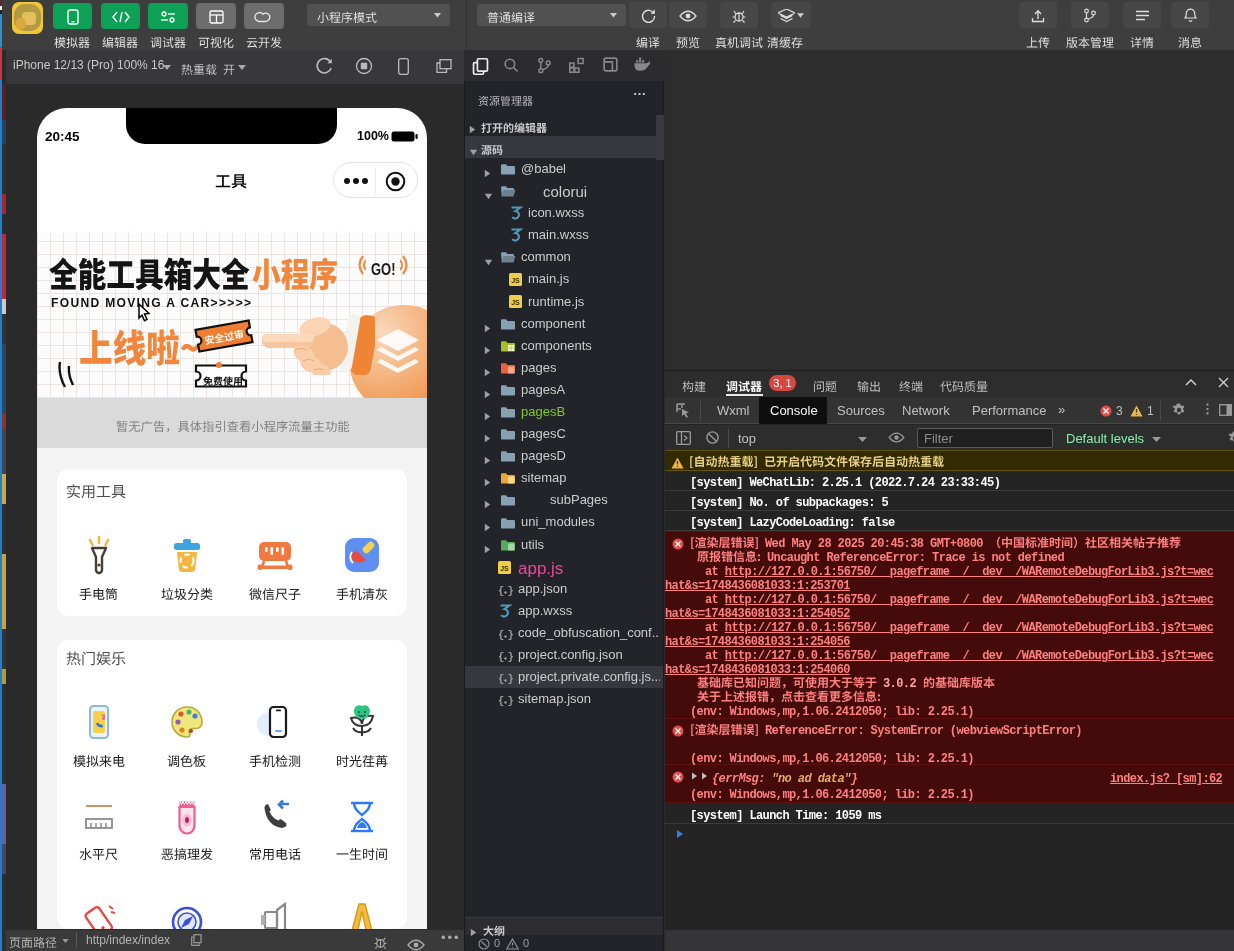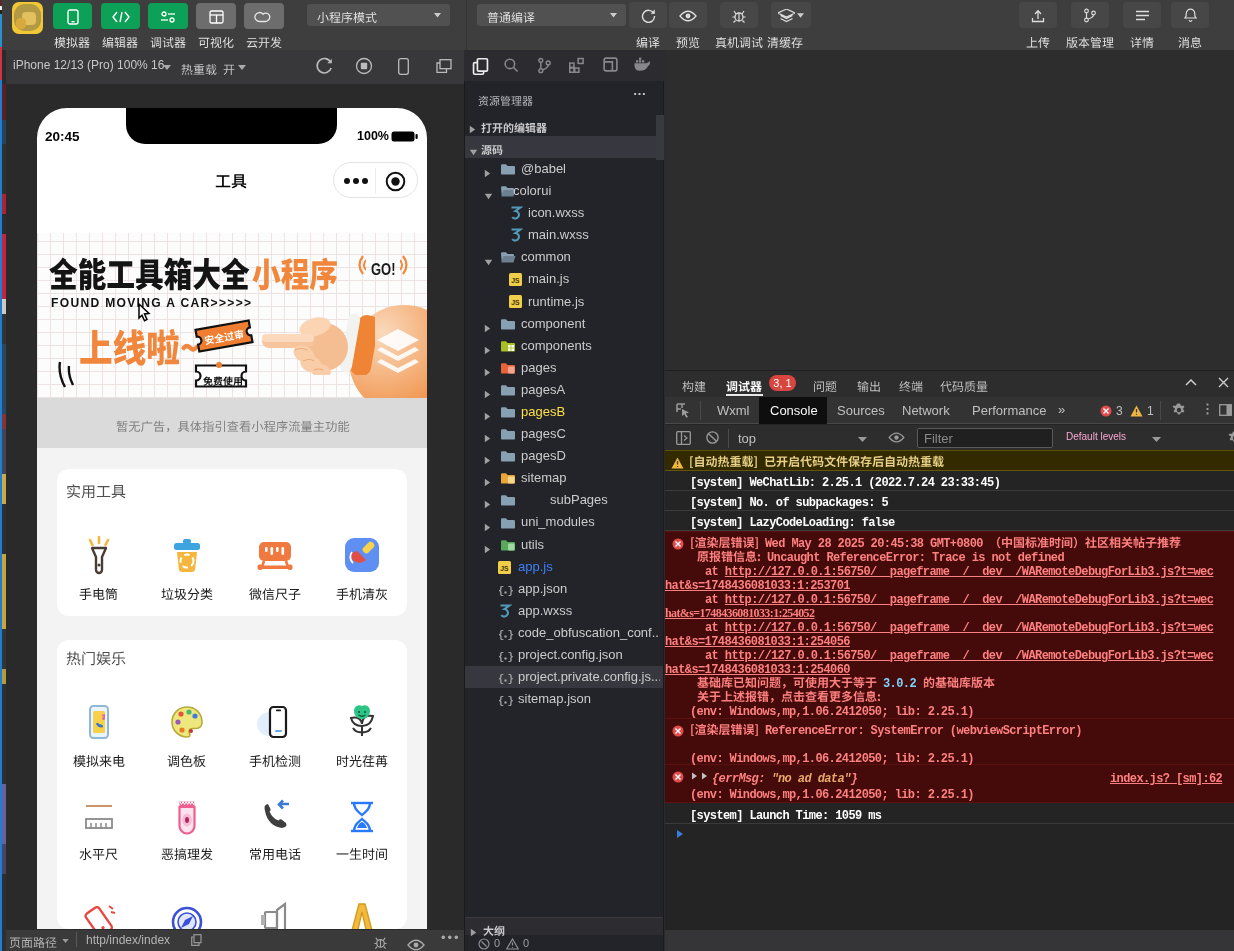--- a/index.html
+++ b/index.html
@@ -814,21 +814,21 @@
       <path d="M1 3.5 A1.2 1.2 0 0 1 2.2 2.3 H6 l1.5 1.7 h6.3 a1.2 1.2 0 0 1 1.2 1.2 v6.2 a1.2 1.2 0 0 1-1.2 1.2 H2.2 A1.2 1.2 0 0 1 1 11.4z" fill="#87a0b2"></path>
     </svg></span>
 <span class="abs" style="left:521px;top:161px;color:#ccc;font-size:13px">@babel</span>
 <span class="abs" style="left:484px;top:186px"><svg width="9" height="7" viewBox="0 0 9 7">
       <path d="M0.8 0.8 L4.5 6.2 L8.2 0.8z" fill="#a0a0a0"></path>
     </svg></span>
 <span class="abs" style="left:500px;top:184px"><svg width="16" height="15" viewBox="0 0 16 15">
       <path d="M1 3.5 A1.2 1.2 0 0 1 2.2 2.3 H6 l1.5 1.7 h5.3 a1.2 1.2 0 0 1 1.2 1.2 V6 H3.5 L1.8 12z" fill="#87a0b2"></path>
       <path d="M3.2 6 H15.5 L13.5 12.6 H1.4z" fill="#87a0b2" opacity="0.75"></path>
     </svg></span>
-<span class="abs" style="left:513px;top:183px;color:#ccc;font-size:13px">colorui</span>
+<span class="abs" style="left:543px;top:183px;color:#ccc;font-size:15px">colorui</span>
 <span class="abs" style="left:509px;top:206px"><svg width="14" height="14" viewBox="0 0 14 14">
       <path d="M2.5 1.5 h9 L6.5 5 a3.8 3.8 0 1 1-3.3 6.2" fill="none" stroke="#519aba" stroke-width="2.1"></path>
     </svg></span>
 <span class="abs" style="left:528px;top:205px;color:#ccc;font-size:13px;white-space:nowrap;max-width:132px;overflow:hidden;display:inline-block">icon.wxss</span>
 <span class="abs" style="left:509px;top:228px"><svg width="14" height="14" viewBox="0 0 14 14">
       <path d="M2.5 1.5 h9 L6.5 5 a3.8 3.8 0 1 1-3.3 6.2" fill="none" stroke="#519aba" stroke-width="2.1"></path>
     </svg></span>
 <span class="abs" style="left:528px;top:227px;color:#ccc;font-size:13px;white-space:nowrap;max-width:132px;overflow:hidden;display:inline-block">main.wxss</span>
 <span class="abs" style="left:484px;top:252px"><svg width="9" height="7" viewBox="0 0 9 7">
       <path d="M0.8 0.8 L4.5 6.2 L8.2 0.8z" fill="#a0a0a0"></path>
@@ -882,21 +882,21 @@
 <span class="abs" style="left:500px;top:383px"><svg width="16" height="15" viewBox="0 0 16 15">
       <path d="M1 3.5 A1.2 1.2 0 0 1 2.2 2.3 H6 l1.5 1.7 h6.3 a1.2 1.2 0 0 1 1.2 1.2 v6.2 a1.2 1.2 0 0 1-1.2 1.2 H2.2 A1.2 1.2 0 0 1 1 11.4z" fill="#87a0b2"></path>
     </svg></span>
 <span class="abs" style="left:521px;top:382px;color:#ccc;font-size:13px">pagesA</span>
 <span class="abs" style="left:484px;top:407px"><svg width="7" height="9" viewBox="0 0 7 9">
       <path d="M0.8 0.8 L6.2 4.5 L0.8 8.2z" fill="#a0a0a0"></path>
     </svg></span>
 <span class="abs" style="left:500px;top:405px"><svg width="16" height="15" viewBox="0 0 16 15">
       <path d="M1 3.5 A1.2 1.2 0 0 1 2.2 2.3 H6 l1.5 1.7 h6.3 a1.2 1.2 0 0 1 1.2 1.2 v6.2 a1.2 1.2 0 0 1-1.2 1.2 H2.2 A1.2 1.2 0 0 1 1 11.4z" fill="#87a0b2"></path>
     </svg></span>
-<span class="abs" style="left:521px;top:404px;color:#fde047;font-size:13px">pagesB</span>
+<span class="abs" style="left:521px;top:404px;color:#84cc16;font-size:13px">pagesB</span>
 <span class="abs" style="left:484px;top:429px"><svg width="7" height="9" viewBox="0 0 7 9">
       <path d="M0.8 0.8 L6.2 4.5 L0.8 8.2z" fill="#a0a0a0"></path>
     </svg></span>
 <span class="abs" style="left:500px;top:427px"><svg width="16" height="15" viewBox="0 0 16 15">
       <path d="M1 3.5 A1.2 1.2 0 0 1 2.2 2.3 H6 l1.5 1.7 h6.3 a1.2 1.2 0 0 1 1.2 1.2 v6.2 a1.2 1.2 0 0 1-1.2 1.2 H2.2 A1.2 1.2 0 0 1 1 11.4z" fill="#87a0b2"></path>
     </svg></span>
 <span class="abs" style="left:521px;top:426px;color:#ccc;font-size:13px">pagesC</span>
 <span class="abs" style="left:484px;top:451px"><svg width="7" height="9" viewBox="0 0 7 9">
       <path d="M0.8 0.8 L6.2 4.5 L0.8 8.2z" fill="#a0a0a0"></path>
     </svg></span>
@@ -931,21 +931,21 @@
     </svg></span>
 <span class="abs" style="left:500px;top:538px"><svg width="16" height="15" viewBox="0 0 16 15">
       <path d="M1 3.5 A1.2 1.2 0 0 1 2.2 2.3 H6 l1.5 1.7 h6.3 a1.2 1.2 0 0 1 1.2 1.2 v6.2 a1.2 1.2 0 0 1-1.2 1.2 H2.2 A1.2 1.2 0 0 1 1 11.4z" fill="#59a85c"></path>
       <rect x="8" y="5.5" width="6.5" height="7" rx="1" fill="#9fd8a2"></rect>
     </svg></span>
 <span class="abs" style="left:521px;top:537px;color:#ccc;font-size:13px">utils</span>
 <span class="abs" style="left:498px;top:560px"><svg width="13" height="13" viewBox="0 0 13 13">
       <rect width="13" height="13" rx="1.5" fill="#f0ce4a"></rect>
       <text x="6.5" y="10" font-family="Liberation Sans" font-size="7" font-weight="bold" fill="#3a3000" text-anchor="middle">JS</text>
     </svg></span>
-<span class="abs" style="left:518px;top:559px;color:#3b82f6;font-size:13px;white-space:nowrap;max-width:142px;overflow:hidden;display:inline-block">app.js</span>
+<span class="abs" style="left:518px;top:559px;color:#ec4899;font-size:17px;white-space:nowrap;max-width:142px;overflow:hidden;display:inline-block">app.js</span>
 <span class="abs" style="left:498px;top:582px"><svg width="15" height="12" viewBox="0 0 15 12">
       <text x="0" y="10" font-family="Liberation Mono" font-size="10.5" font-weight="bold" fill="#9d9d9d">{</text>
       <circle cx="7.5" cy="8.5" r="1.2" fill="#9d9d9d"></circle>
       <text x="9.5" y="10" font-family="Liberation Mono" font-size="10.5" font-weight="bold" fill="#9d9d9d">}</text>
     </svg></span>
 <span class="abs" style="left:518px;top:581px;color:#ccc;font-size:13px;white-space:nowrap;max-width:142px;overflow:hidden;display:inline-block">app.json</span>
 <span class="abs" style="left:498px;top:604px"><svg width="14" height="14" viewBox="0 0 14 14">
       <path d="M2.5 1.5 h9 L6.5 5 a3.8 3.8 0 1 1-3.3 6.2" fill="none" stroke="#519aba" stroke-width="2.1"></path>
     </svg></span>
 <span class="abs" style="left:518px;top:603px;color:#ccc;font-size:13px;white-space:nowrap;max-width:142px;overflow:hidden;display:inline-block">app.wxss</span>
@@ -1079,21 +1079,21 @@
 <span class="abs" style="left:738px;top:431px;color:#c0c0c0;font-size:13px">top</span>
 <svg class="abs" style="left:858px;top:437px" width="9" height="5" viewBox="0 0 9 5">
     <path d="M0 0 h9 L4.5 5z" fill="#9a9a9a"></path>
   </svg>
 <svg class="abs" style="left:888px;top:432px" width="17" height="11" viewBox="0 0 18 12">
     <path d="M1 6 Q9 -3.5 17 6 Q9 15.5 1 6z" fill="none" stroke="#9a9a9a" stroke-width="1.3"></path>
     <circle cx="9" cy="6" r="2.4" fill="#9a9a9a"></circle>
   </svg>
 <div class="abs" style="left:917px;top:428px;width:136px;height:20px;background:#202020;border:1px solid #5a5a5a;border-radius:2px"></div>
 <span class="abs" style="left:924px;top:431px;color:#8a8a8a;font-size:13px">Filter</span>
-<span class="abs" style="left:1066px;top:431px;color:#f9a8d4;font-size:10px">Default levels</span>
+<span class="abs" style="left:1066px;top:431px;color:#86efac;font-size:13px">Default levels</span>
 <svg class="abs" style="left:1152px;top:437px" width="9" height="5" viewBox="0 0 9 5">
     <path d="M0 0 h9 L4.5 5z" fill="#9a9a9a"></path>
   </svg>
 <span class="abs" style="left:1228px;top:431px"><svg width="14" height="14" viewBox="0 0 14 14">
       <path d="M7 0.5 l1.2 0.2 .4 1.6 a5 5 0 0 1 1.3.8 l1.6-.5 .9 1.5-1.2 1.2 a5 5 0 0 1 0 1.4 l1.2 1.2-.9 1.5-1.6-.5 a5 5 0 0 1-1.3.8 l-.4 1.6-1.2.2-1.2-.2-.4-1.6 a5 5 0 0 1-1.3-.8 l-1.6.5-.9-1.5 1.2-1.2 a5 5 0 0 1 0-1.4 L0.6 4.1 l.9-1.5 1.6.5 a5 5 0 0 1 1.3-.8 l.4-1.6z" fill="#9a9a9a"></path>
       <circle cx="7" cy="7" r="2.2" fill="#333"></circle>
     </svg></span>
 <div class="abs" style="left:665px;top:450px;width:569px;height:21px;background:#332a00;border-top:1px solid #5c5200;border-bottom:1px solid #665500"></div>
 <span class="abs" style="left:671px;top:455px"><svg width="13" height="12" viewBox="0 0 13 12">
       <path d="M6.5 0.5 L12.5 11.5 H0.5z" fill="#f0b73f"></path>
@@ -1164,42 +1164,42 @@
       <use href="#q183" transform="translate(0.0 0) scale(0.012000)"></use>
       <use href="#q184" transform="translate(12.0 0) scale(0.012000)"></use>
       <use href="#q165" transform="translate(24.0 0) scale(0.012000)"></use>
       <use href="#q185" transform="translate(36.0 0) scale(0.012000)"></use>
       <use href="#q186" transform="translate(48.0 0) scale(0.012000)"></use>
       <use href="#q187" transform="translate(60.0 0) scale(0.012000)"></use>
     </svg><span style="font-family:Liberation Mono, monospace;font-weight:bold;font-size:12px;letter-spacing:-0.6px;color:#ff8080">Uncaught ReferenceError: Trace is not defined</span></div>
 <div class="abs" style="left:705px;top:563px;white-space:nowrap;line-height:14px"><span style="font-family:'Liberation Mono',monospace;font-weight:bold;font-size:12px;letter-spacing:-0.6px;color:#ff8080">at  </span><span style="font-family:'Liberation Mono',monospace;font-weight:bold;font-size:12px;letter-spacing:-0.6px;color:#ff8080;text-decoration:underline">http://127.0.0.1:56750/__pageframe__/__dev__/WARemoteDebugForLib3.js?t=wec</span></div>
 <div class="abs" style="left:665px;top:577px;white-space:nowrap;line-height:14px"><span style="font-family:'Liberation Mono',monospace;font-weight:bold;font-size:12px;letter-spacing:-0.6px;color:#ff8080;text-decoration:underline">hat&amp;s=1748436081033:1:253701</span></div>
 <div class="abs" style="left:705px;top:591px;white-space:nowrap;line-height:14px"><span style="font-family:'Liberation Mono',monospace;font-weight:bold;font-size:12px;letter-spacing:-0.6px;color:#ff8080">at  </span><span style="font-family:'Liberation Mono',monospace;font-weight:bold;font-size:12px;letter-spacing:-0.6px;color:#ff8080;text-decoration:underline">http://127.0.0.1:56750/__pageframe__/__dev__/WARemoteDebugForLib3.js?t=wec</span></div>
-<div class="abs" style="left:665px;top:605px;white-space:nowrap;line-height:14px"><span style="font-family:Liberation Serif, serif;font-weight:bold;font-size:12px;letter-spacing:-0.6px;color:#ff8080;text-decoration:underline">hat&amp;s=1748436081033:1:254052</span></div>
+<div class="abs" style="left:665px;top:605px;white-space:nowrap;line-height:14px"><span style="font-family:Liberation Mono, monospace;font-weight:bold;font-size:12px;letter-spacing:-0.6px;color:#ff8080;text-decoration:underline">hat&amp;s=1748436081033:1:254052</span></div>
 <div class="abs" style="left:705px;top:619px;white-space:nowrap;line-height:14px"><span style="font-family:'Liberation Mono',monospace;font-weight:bold;font-size:12px;letter-spacing:-0.6px;color:#ff8080">at  </span><span style="font-family:'Liberation Mono',monospace;font-weight:bold;font-size:12px;letter-spacing:-0.6px;color:#ff8080;text-decoration:underline">http://127.0.0.1:56750/__pageframe__/__dev__/WARemoteDebugForLib3.js?t=wec</span></div>
 <div class="abs" style="left:665px;top:633px;white-space:nowrap;line-height:14px"><span style="font-family:'Liberation Mono',monospace;font-weight:bold;font-size:12px;letter-spacing:-0.6px;color:#ff8080;text-decoration:underline">hat&amp;s=1748436081033:1:254056</span></div>
 <div class="abs" style="left:705px;top:647px;white-space:nowrap;line-height:14px"><span style="font-family:'Liberation Mono',monospace;font-weight:bold;font-size:12px;letter-spacing:-0.6px;color:#ff8080">at  </span><span style="font-family:'Liberation Mono',monospace;font-weight:bold;font-size:12px;letter-spacing:-0.6px;color:#ff8080;text-decoration:underline">http://127.0.0.1:56750/__pageframe__/__dev__/WARemoteDebugForLib3.js?t=wec</span></div>
 <div class="abs" style="left:665px;top:661px;white-space:nowrap;line-height:14px"><span style="font-family:'Liberation Mono',monospace;font-weight:bold;font-size:12px;letter-spacing:-0.6px;color:#ff8080;text-decoration:underline">hat&amp;s=1748436081033:1:254060</span></div>
 <div class="abs" style="left:697px;top:675px;white-space:nowrap;line-height:14px"><svg width="186" height="11" viewBox="0 -11 186 11" style="overflow:visible" fill="#ff8080">
       <use href="#q188" transform="translate(0.0 0) scale(0.012000)"></use>
       <use href="#q189" transform="translate(12.0 0) scale(0.012000)"></use>
       <use href="#q190" transform="translate(24.0 0) scale(0.012000)"></use>
       <use href="#q154" transform="translate(36.0 0) scale(0.012000)"></use>
       <use href="#q191" transform="translate(48.0 0) scale(0.012000)"></use>
       <use href="#q192" transform="translate(60.0 0) scale(0.012000)"></use>
       <use href="#q193" transform="translate(72.0 0) scale(0.012000)"></use>
       <use href="#q194" transform="translate(84.0 0) scale(0.012000)"></use>
       <use href="#q195" transform="translate(96.0 0) scale(0.012000)"></use>
       <use href="#q69" transform="translate(108.0 0) scale(0.012000)"></use>
       <use href="#q70" transform="translate(120.0 0) scale(0.012000)"></use>
       <use href="#q133" transform="translate(132.0 0) scale(0.012000)"></use>
       <use href="#q196" transform="translate(144.0 0) scale(0.012000)"></use>
       <use href="#q197" transform="translate(156.0 0) scale(0.012000)"></use>
       <use href="#q196" transform="translate(168.0 0) scale(0.012000)"></use>
-    </svg><span style="font-family:'Liberation Mono',monospace;font-weight:bold;font-size:12px;letter-spacing:-0.6px;color:#7dd3fc">3.0.2 </span><svg width="72" height="11" viewBox="0 -11 72 11" style="overflow:visible" fill="#ff8080">
+    </svg><span style="font-family:'Liberation Mono',monospace;font-weight:bold;font-size:12px;letter-spacing:-0.6px;color:#fca5a5">3.0.2 </span><svg width="72" height="11" viewBox="0 -11 72 11" style="overflow:visible" fill="#ff8080">
       <use href="#q127" transform="translate(0.0 0) scale(0.012000)"></use>
       <use href="#q188" transform="translate(12.0 0) scale(0.012000)"></use>
       <use href="#q189" transform="translate(24.0 0) scale(0.012000)"></use>
       <use href="#q190" transform="translate(36.0 0) scale(0.012000)"></use>
       <use href="#q198" transform="translate(48.0 0) scale(0.012000)"></use>
       <use href="#q199" transform="translate(60.0 0) scale(0.012000)"></use>
     </svg></div>
 <div class="abs" style="left:697px;top:689px;white-space:nowrap;line-height:14px"><svg width="184" height="11" viewBox="0 -11 184 11" style="overflow:visible" fill="#ff8080">
       <use href="#q178" transform="translate(0.0 0) scale(0.012000)"></use>
       <use href="#q196" transform="translate(12.0 0) scale(0.012000)"></use>

